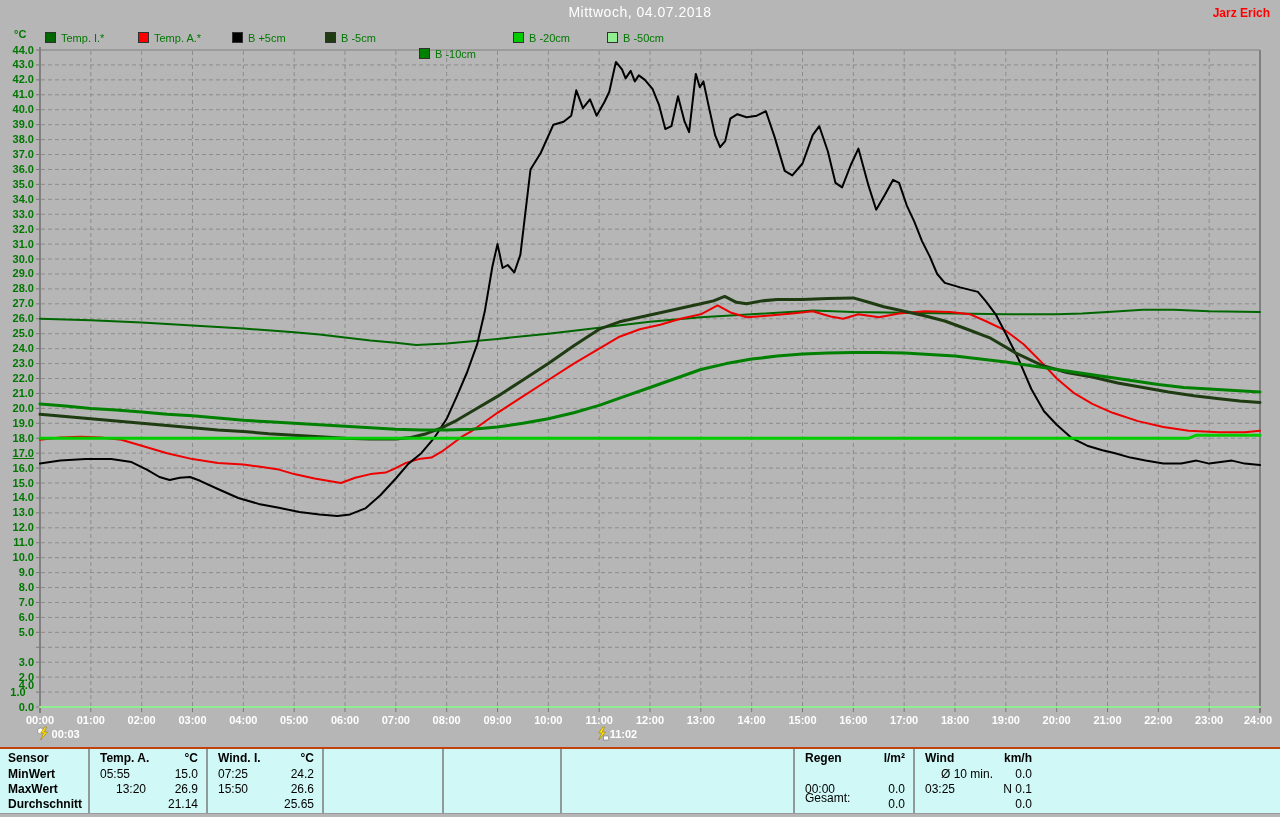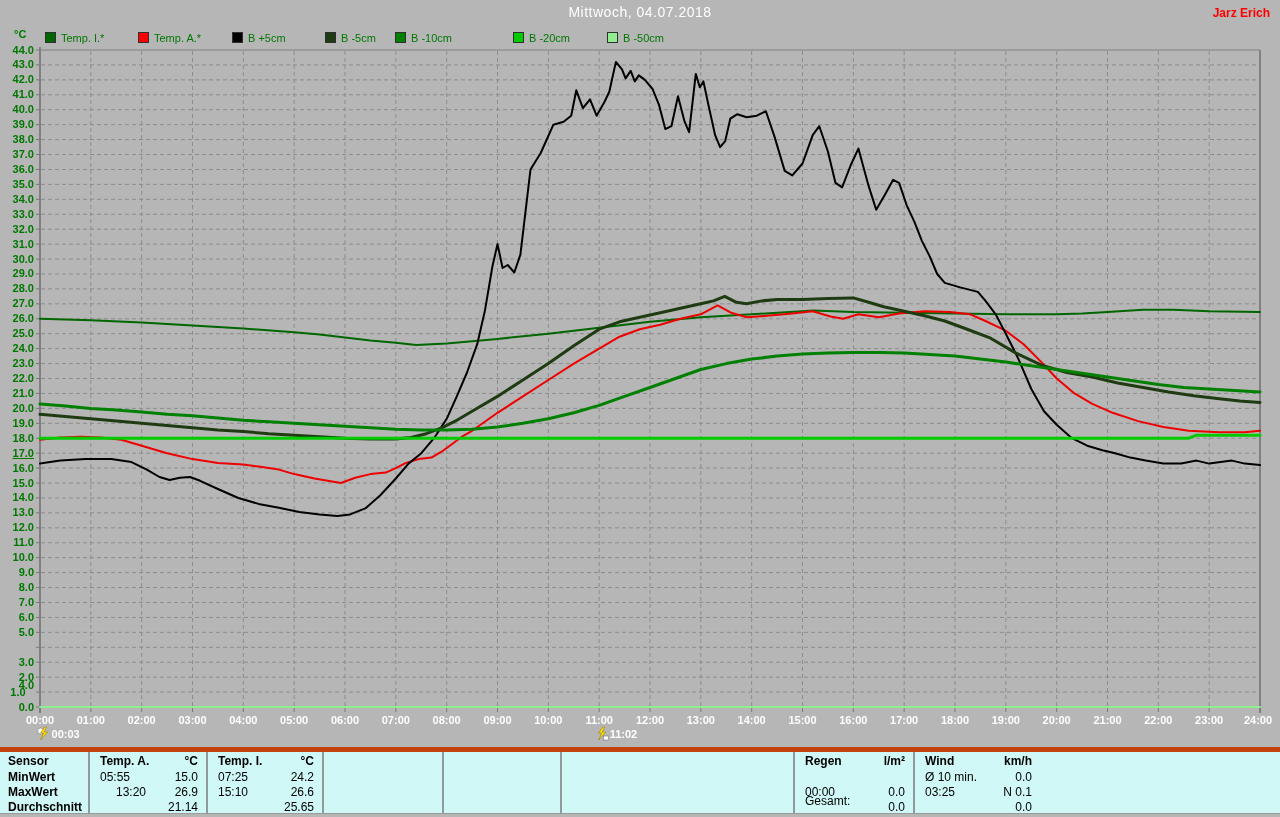--- a/index.html
+++ b/index.html
@@ -13,21 +13,21 @@
   #title{top:4px;left:0;width:1280px;text-align:center;color:#ffffff;font-size:14px;letter-spacing:.5px;}
   #watermark{top:6px;right:10px;color:#ff0000;font-size:12px;font-weight:bold;}
   #yunit{top:28px;left:14px;color:#007800;font-size:11px;font-weight:bold;}
   .legend-item{top:31px;height:13px;display:flex;align-items:center;gap:5px;}
   .legend-swatch{width:11px;height:11px;border:1px solid #303030;box-sizing:border-box;}
   .legend-label{color:#007800;font-size:11px;white-space:nowrap;}
   .ylab{width:32px;text-align:right;color:#007800;font-size:11px;font-weight:bold;line-height:11px;}
   .xlab{width:44px;text-align:center;color:#ffffff;font-size:11px;font-weight:bold;top:714px;}
   .mlab{color:#ffffff;font-size:11px;font-weight:bold;top:728px;}
   #plot-svg{top:0;left:0;}
-  #summary{top:747px;left:0;width:1280px;height:66px;background:#d0f8f6;border-top:5px solid #c2410c;}
+  #summary{top:747px;left:0;width:1280px;height:66px;background:#d0f8f6;border-top:2px solid #c2410c;}
   .tcol{position:absolute;top:0;height:66px;border-left:2px solid #8f9b9b;box-sizing:border-box;}
   .tcell{position:absolute;font-size:12px;color:#000;white-space:nowrap;line-height:13px;}
   .thead{font-weight:bold;}
   .tval{text-align:right;}
   #footer-strip{top:813px;left:0;width:1280px;height:4px;background:#b6b6b6;border-top:1px solid #9a9a9a;}
 </style>
 </head>
 <body>
 
 <div class="abs" id="title">Mittwoch, 04.07.2018</div>
@@ -202,21 +202,21 @@
       <span class="legend-label">Temp. A.*</span>
     </div>
     <div class="abs legend-item" style="left: 232px;">
       <span class="legend-swatch" style="background: rgb(0, 0, 0);"></span>
       <span class="legend-label">B +5cm</span>
     </div>
     <div class="abs legend-item" style="left: 325px;">
       <span class="legend-swatch" style="background: rgb(30, 59, 18);"></span>
       <span class="legend-label">B -5cm</span>
     </div>
-    <div class="abs legend-item" style="left: 395px;">
+    <div class="abs legend-item" style="left: 419px; margin-top: 16px;">
       <span class="legend-swatch" style="background: rgb(0, 128, 0);"></span>
       <span class="legend-label">B -10cm</span>
     </div>
     <div class="abs legend-item" style="left: 513px;">
       <span class="legend-swatch" style="background: rgb(0, 204, 0);"></span>
       <span class="legend-label">B -20cm</span>
     </div>
     <div class="abs legend-item" style="left: 607px;">
       <span class="legend-swatch" style="background: rgb(144, 238, 144);"></span>
       <span class="legend-label">B -50cm</span>
@@ -305,42 +305,42 @@
     <div class="tcol" style="left: 88px; width: 118px; padding-left: 17px;">
       <div class="tcell thead" style="top: 3px; left: 10px;">Temp. A.</div>
       <div class="tcell tval thead" style="top: 3px; right: 8px;">°C</div>
       <div class="tcell" style="top: 19px; left: 10px;">05:55</div>
       <div class="tcell tval" style="top: 19px; right: 8px;">15.0</div>
       <div class="tcell" style="top: 34px; left: 10px; margin-left: 16px;">13:20</div>
       <div class="tcell tval" style="top: 34px; right: 8px;">26.9</div>
       <div class="tcell tval" style="top: 49px; right: 8px;">21.14</div>
     </div>
     <div class="tcol" style="left: 206px; width: 116px;">
-      <div class="tcell thead" style="top: 3px; left: 10px;">Temp. I.</div>
+      <div class="tcell thead" style="top: 3px; left: 10px;">Wind. I.</div>
       <div class="tcell tval thead" style="top: 3px; right: 8px;">°C</div>
       <div class="tcell" style="top: 19px; left: 10px;">07:25</div>
       <div class="tcell tval" style="top: 19px; right: 8px;">24.2</div>
-      <div class="tcell" style="top: 34px; left: 10px;">15:10</div>
+      <div class="tcell" style="top: 34px; left: 10px;">15:50</div>
       <div class="tcell tval" style="top: 34px; right: 8px;">26.6</div>
       <div class="tcell tval" style="top: 49px; right: 8px;">25.65</div>
     </div>
     <div class="tcol" style="left: 322px; width: 120px;"></div>
     <div class="tcol" style="left: 442px; width: 118px;"></div>
     <div class="tcol" style="left: 560px; width: 118px;"></div>
     <div class="tcol" style="left: 793px; width: 120px;">
       <div class="tcell thead" style="top: 3px; left: 10px;">Regen</div>
       <div class="tcell tval thead" style="top: 3px; right: 8px;">l/m²</div>
       <div class="tcell" style="top: 34px; left: 10px;">00:00</div>
       <div class="tcell tval" style="top: 34px; right: 8px;">0.0</div>
       <div class="tcell" style="top: 43px; left: 10px;">Gesamt:</div>
       <div class="tcell tval" style="top: 49px; right: 8px;">0.0</div>
     </div>
     <div class="tcol" style="left: 913px; width: 367px;">
       <div class="tcell thead" style="top: 3px; left: 10px;">Wind</div>
       <div class="tcell tval thead" style="top: 3px; right: 248px;">km/h</div>
-      <div class="tcell" style="top: 19px; left: 10px;">Ø 10 min.</div>
+      <div class="tcell" style="top: 19px; left: 26px;">Ø 10 min.</div>
       <div class="tcell tval" style="top: 19px; right: 248px;">0.0</div>
       <div class="tcell" style="top: 34px; left: 10px;">03:25</div>
       <div class="tcell tval" style="top: 34px; right: 248px;">N 0.1</div>
       <div class="tcell tval" style="top: 49px; right: 248px;">0.0</div>
     </div>
   </div>
 <div class="abs" id="footer-strip"></div>
 
 </body></html>

